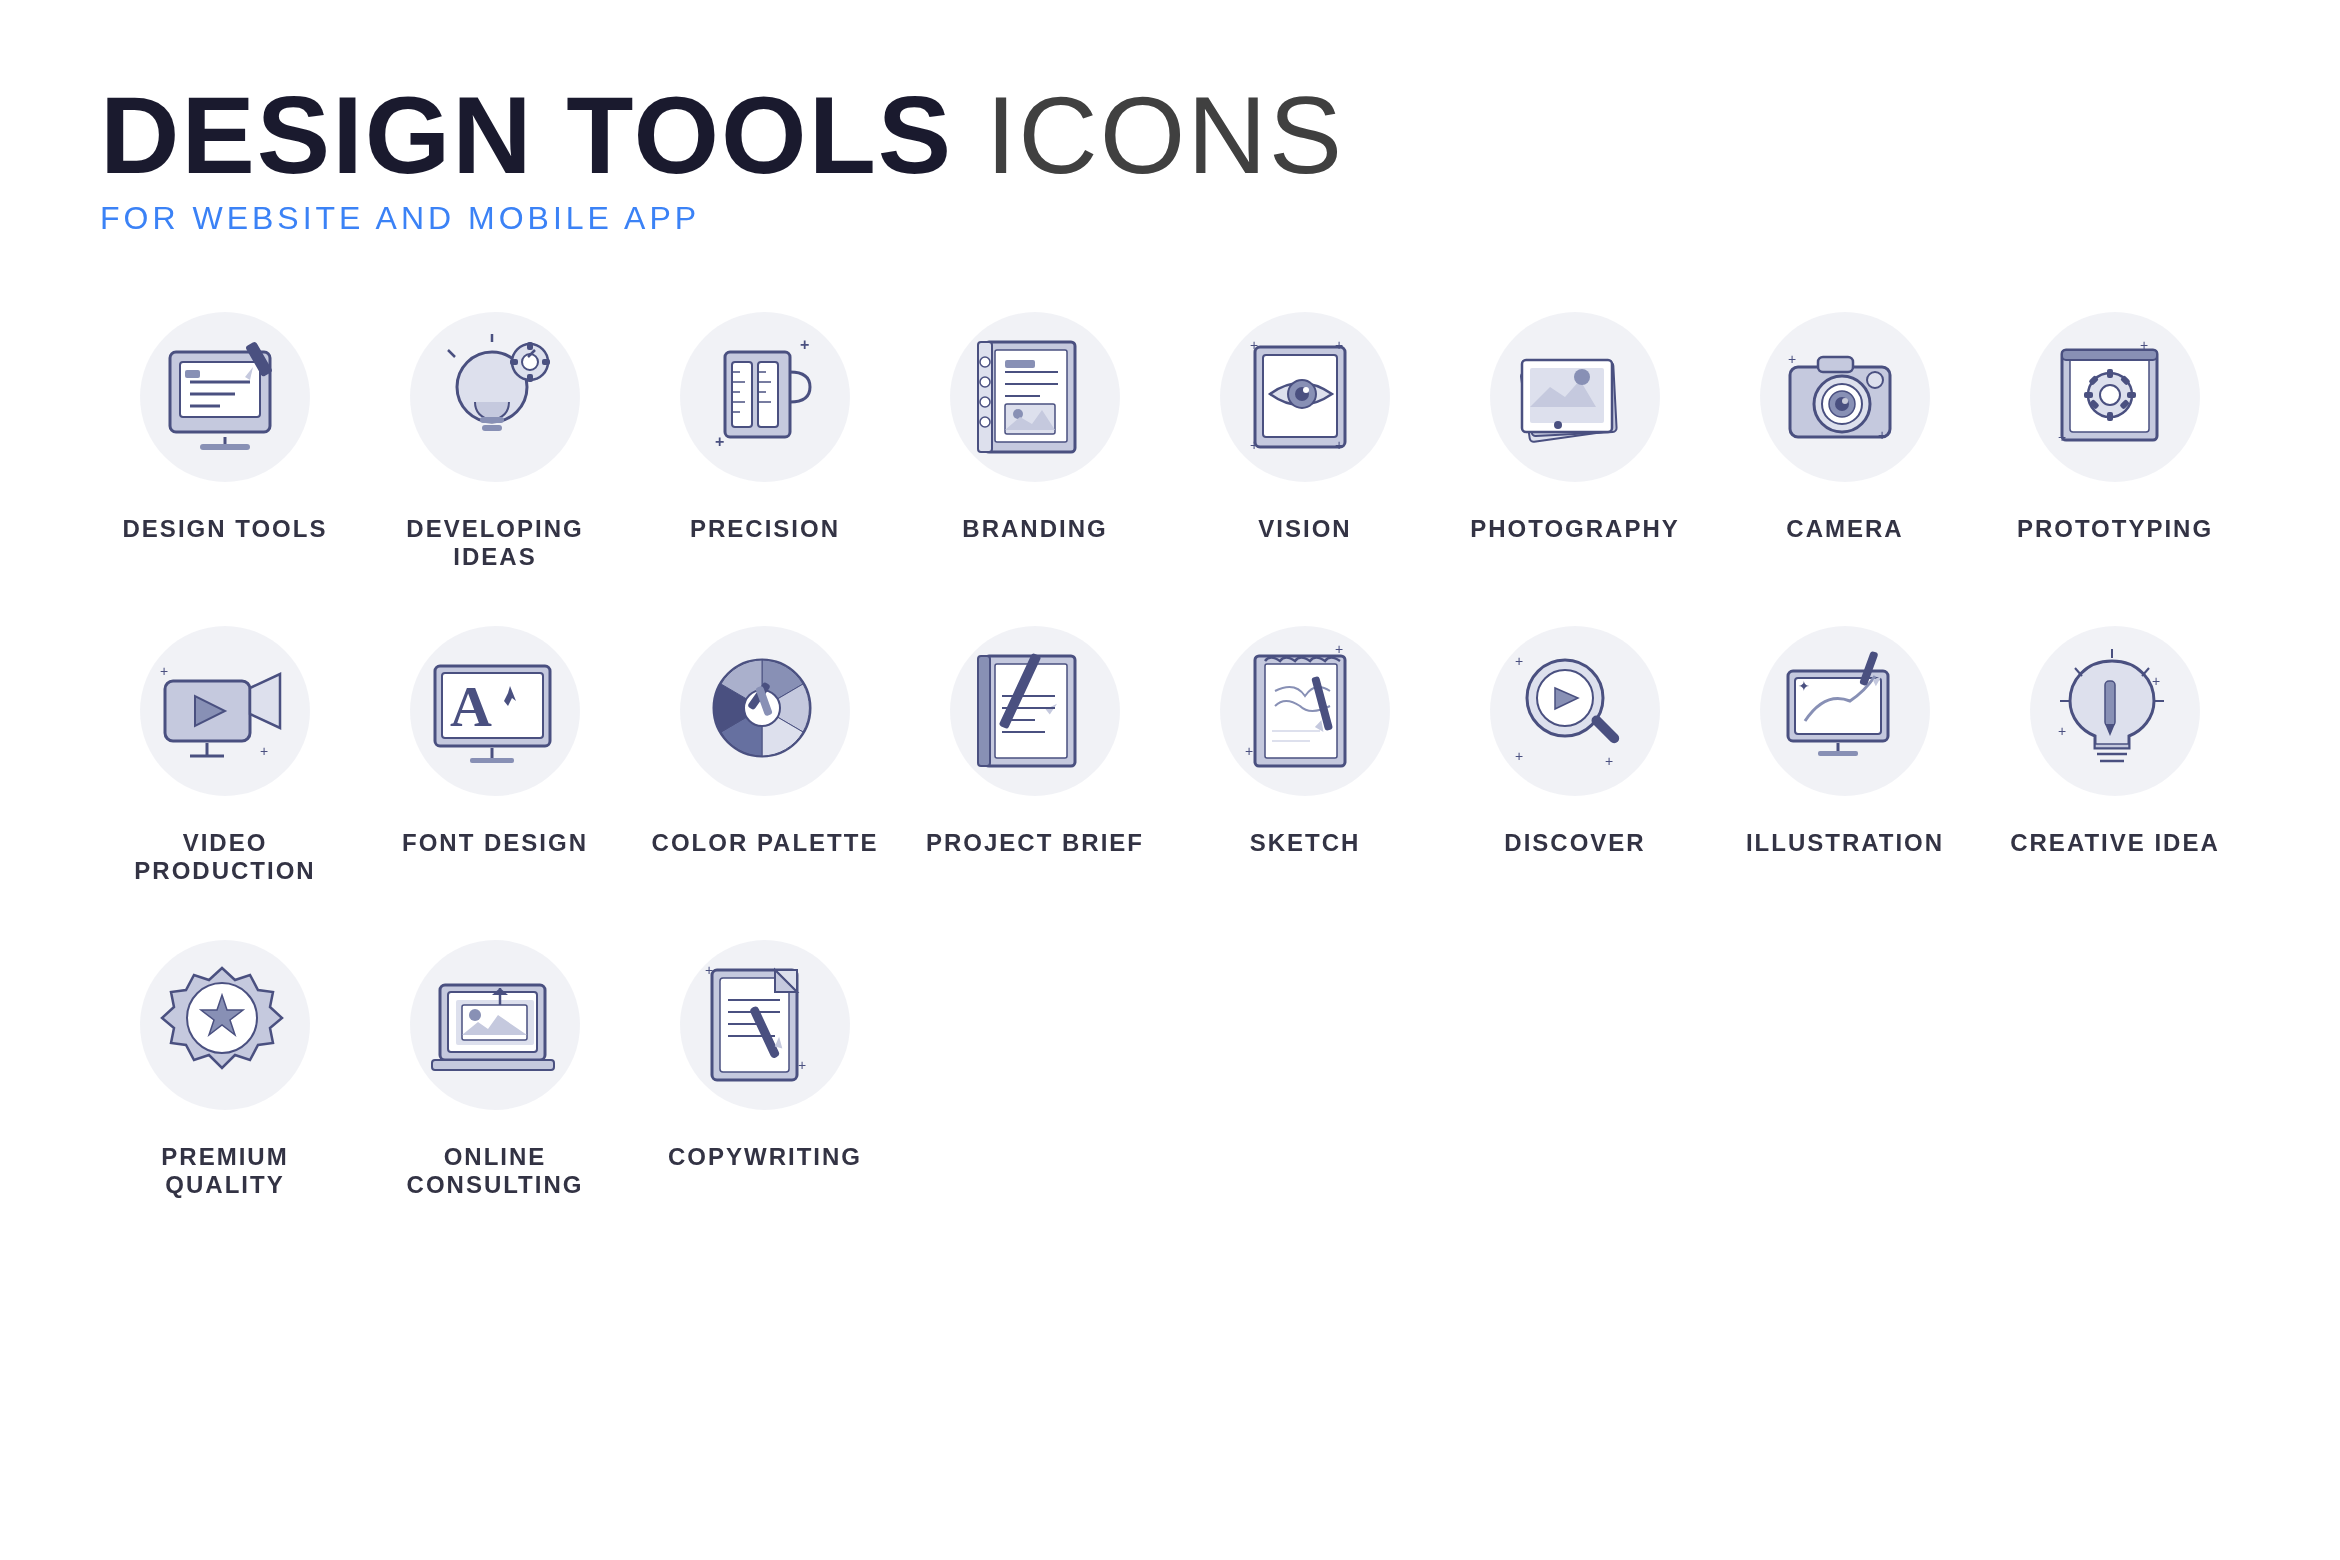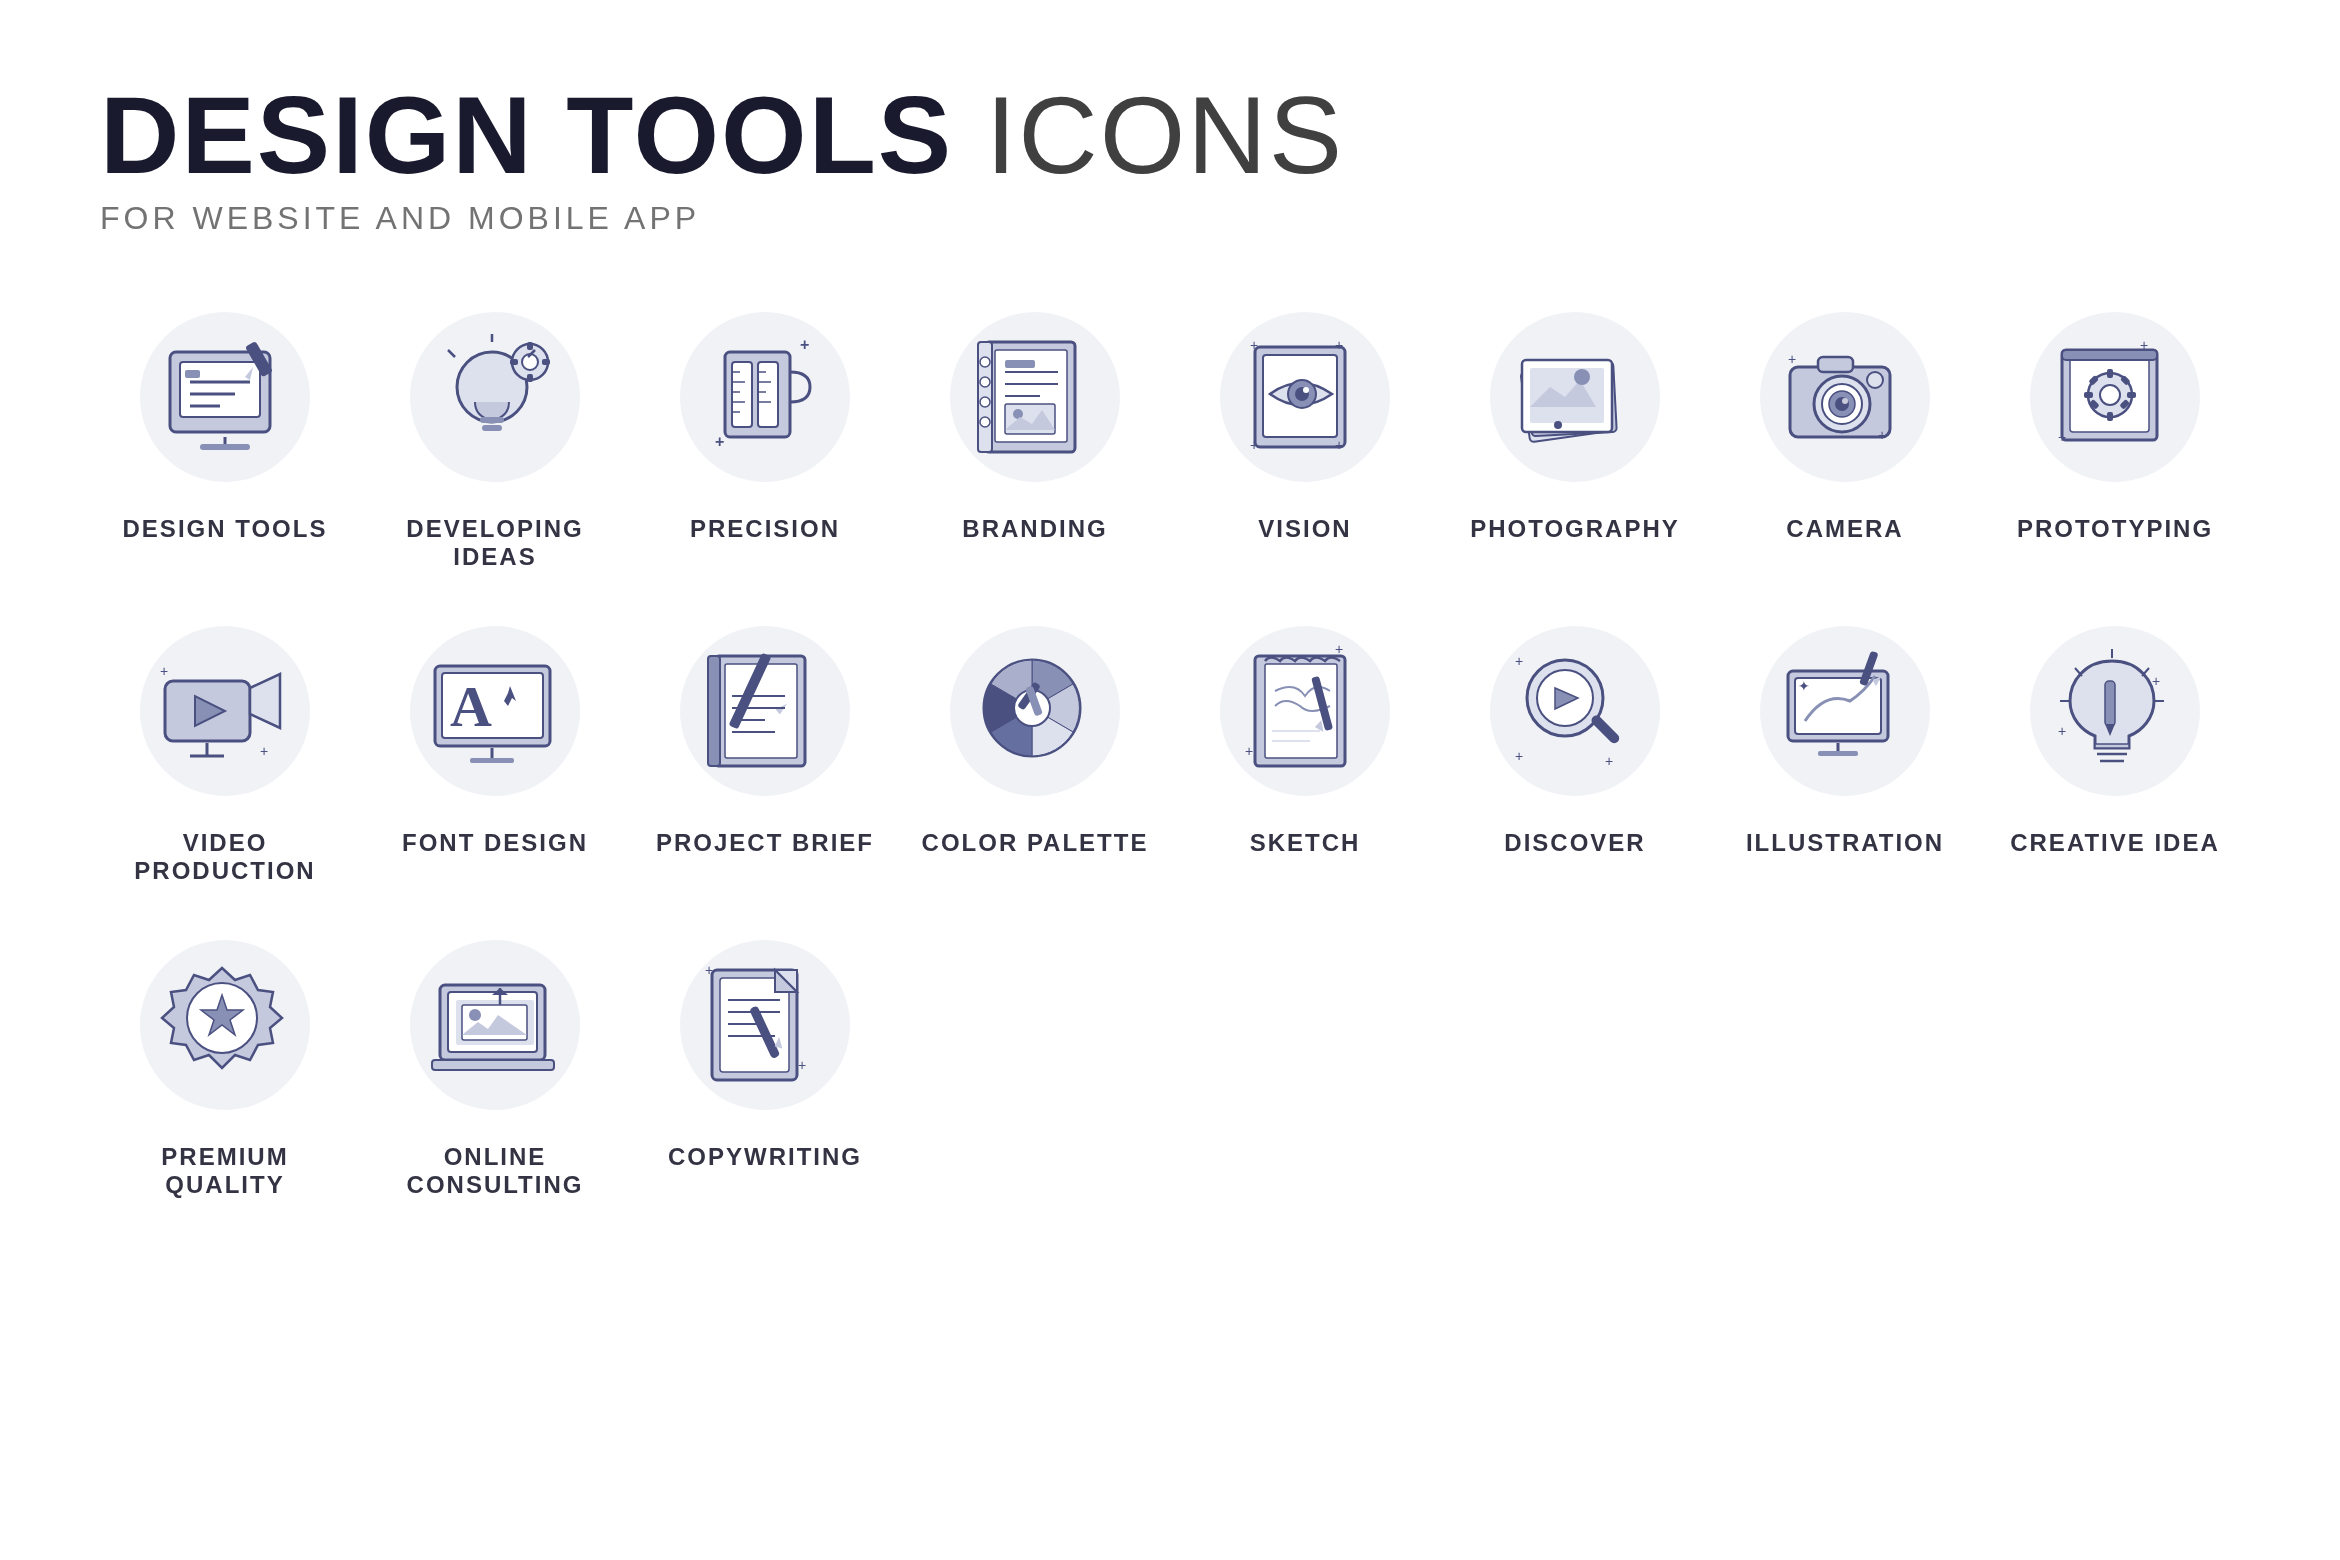--- a/index.html
+++ b/index.html
@@ -21,21 +21,21 @@
     }
     .title-bold {
       color: #1a1a2e;
     }
     .title-light {
       color: #404040;
       font-weight: 400;
     }
     .page-subtitle {
       font-size: 32px;
-      color: #737373;
+      color: #3b82f6;
       letter-spacing: 4px;
       font-weight: 400;
       margin-top: 10px;
     }
     .icons-grid {
       display: grid;
       grid-template-columns: repeat(8, 1fr);
       gap: 40px 20px;
       margin-top: 60px;
     }
@@ -322,42 +322,20 @@
       </svg>
     </div>
     <span class="icon-label">FONT DESIGN</span>
   </div>
 
   <div class="icon-item">
     <div class="icon-box">
       <div class="icon-bg"></div>
       <svg class="icon-svg" viewBox="0 0 150 150" xmlns="http://www.w3.org/2000/svg">
 
-        <rect x="25" y="20" width="90" height="110" rx="4" fill="#c5c9de" stroke="#4a5080" stroke-width="3"></rect>
-        <rect x="35" y="28" width="72" height="94" rx="2" fill="#ffffff" stroke="#4a5080" stroke-width="1.5"></rect>
-
-        <rect x="18" y="20" width="12" height="110" rx="3" fill="#8890b5" stroke="#4a5080" stroke-width="2"></rect>
-
-        <rect x="55" y="15" width="10" height="80" rx="3" fill="#4a5080" transform="rotate(25 60 55)"></rect>
-        <polygon points="87,75 95,65 93,78" fill="#c5c9de" transform="rotate(25 90 71)"></polygon>
-
-        <line x1="42" y1="60" x2="95" y2="60" stroke="#4a5080" stroke-width="2"></line>
-        <line x1="42" y1="72" x2="95" y2="72" stroke="#4a5080" stroke-width="2"></line>
-        <line x1="42" y1="84" x2="75" y2="84" stroke="#4a5080" stroke-width="2"></line>
-        <line x1="42" y1="96" x2="85" y2="96" stroke="#4a5080" stroke-width="2"></line>
-      </svg>
-    </div>
-    <span class="icon-label">PROJECT BRIEF</span>
-  </div>
-
-  <div class="icon-item">
-    <div class="icon-box">
-      <div class="icon-bg"></div>
-      <svg class="icon-svg" viewBox="0 0 150 150" xmlns="http://www.w3.org/2000/svg">
-
         <circle cx="72" cy="72" r="48" fill="#dde0ed" stroke="#4a5080" stroke-width="3"></circle>
 
         <path d="M72 72 L72 24 A48 48 0 0 1 113 48 Z" fill="#8890b5" stroke="#4a5080" stroke-width="1"></path>
         <path d="M72 72 L113 48 A48 48 0 0 1 113 96 Z" fill="#c5c9de" stroke="#4a5080" stroke-width="1"></path>
         <path d="M72 72 L113 96 A48 48 0 0 1 72 120 Z" fill="#dde0ed" stroke="#4a5080" stroke-width="1"></path>
         <path d="M72 72 L72 120 A48 48 0 0 1 31 96 Z" fill="#6670a0" stroke="#4a5080" stroke-width="1"></path>
         <path d="M72 72 L31 96 A48 48 0 0 1 31 48 Z" fill="#4a5080" stroke="#4a5080" stroke-width="1"></path>
         <path d="M72 72 L31 48 A48 48 0 0 1 72 24 Z" fill="#aab0cc" stroke="#4a5080" stroke-width="1"></path>
         <circle cx="72" cy="72" r="18" fill="#ffffff" stroke="#4a5080" stroke-width="2"></circle>
 
@@ -369,20 +347,42 @@
   </div>
 
   <div class="icon-item">
     <div class="icon-box">
       <div class="icon-bg"></div>
       <svg class="icon-svg" viewBox="0 0 150 150" xmlns="http://www.w3.org/2000/svg">
 
         <rect x="25" y="20" width="90" height="110" rx="4" fill="#c5c9de" stroke="#4a5080" stroke-width="3"></rect>
         <rect x="35" y="28" width="72" height="94" rx="2" fill="#ffffff" stroke="#4a5080" stroke-width="1.5"></rect>
 
+        <rect x="18" y="20" width="12" height="110" rx="3" fill="#8890b5" stroke="#4a5080" stroke-width="2"></rect>
+
+        <rect x="55" y="15" width="10" height="80" rx="3" fill="#4a5080" transform="rotate(25 60 55)"></rect>
+        <polygon points="87,75 95,65 93,78" fill="#c5c9de" transform="rotate(25 90 71)"></polygon>
+
+        <line x1="42" y1="60" x2="95" y2="60" stroke="#4a5080" stroke-width="2"></line>
+        <line x1="42" y1="72" x2="95" y2="72" stroke="#4a5080" stroke-width="2"></line>
+        <line x1="42" y1="84" x2="75" y2="84" stroke="#4a5080" stroke-width="2"></line>
+        <line x1="42" y1="96" x2="85" y2="96" stroke="#4a5080" stroke-width="2"></line>
+      </svg>
+    </div>
+    <span class="icon-label">PROJECT BRIEF</span>
+  </div>
+
+  <div class="icon-item">
+    <div class="icon-box">
+      <div class="icon-bg"></div>
+      <svg class="icon-svg" viewBox="0 0 150 150" xmlns="http://www.w3.org/2000/svg">
+
+        <rect x="25" y="20" width="90" height="110" rx="4" fill="#c5c9de" stroke="#4a5080" stroke-width="3"></rect>
+        <rect x="35" y="28" width="72" height="94" rx="2" fill="#ffffff" stroke="#4a5080" stroke-width="1.5"></rect>
+
         <path d="M35 25 Q40 18 50 25 Q55 18 65 25 Q70 18 80 25 Q85 18 95 25 Q100 18 110 25" fill="none" stroke="#4a5080" stroke-width="2.5"></path>
 
         <path d="M45 55 Q65 45 75 60 Q85 45 100 55" fill="none" stroke="#8890b5" stroke-width="2"></path>
         <path d="M45 70 Q55 60 70 70 Q80 80 100 70" fill="none" stroke="#8890b5" stroke-width="2"></path>
 
         <rect x="88" y="40" width="8" height="55" rx="3" fill="#4a5080" transform="rotate(-15 92 67)"></rect>
         <polygon points="85,90 93,85 92,97" fill="#c5c9de" transform="rotate(-15 89 91)"></polygon>
 
         <line x1="42" y1="95" x2="90" y2="95" stroke="#dde0ed" stroke-width="2"></line>
         <line x1="42" y1="105" x2="80" y2="105" stroke="#dde0ed" stroke-width="2"></line>

